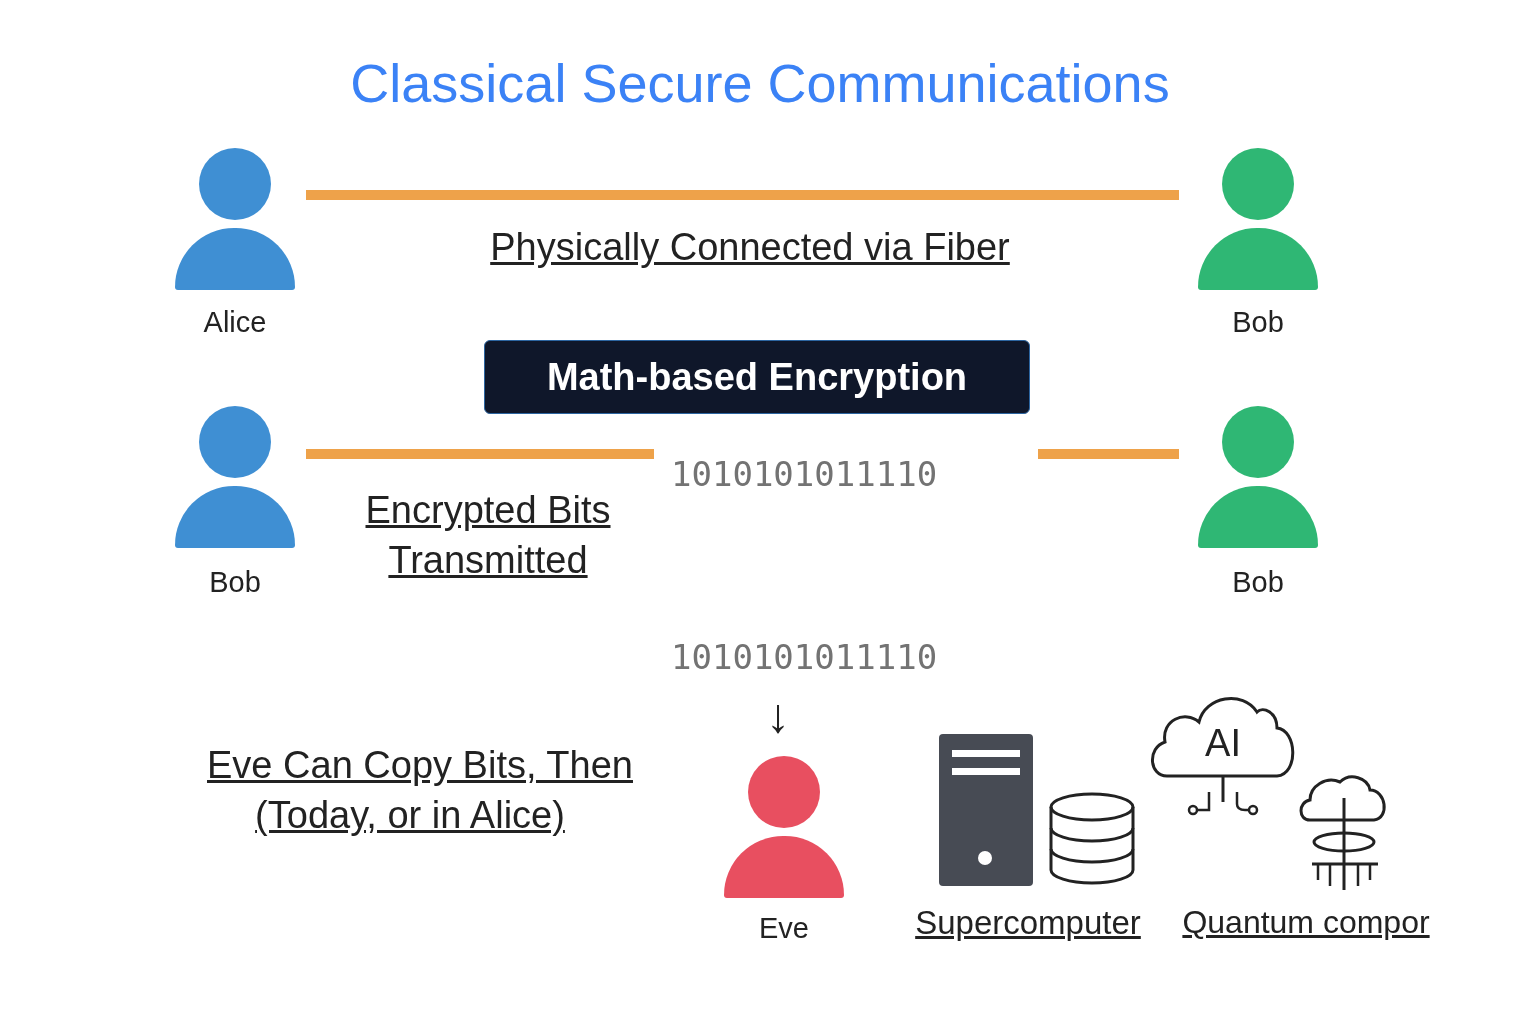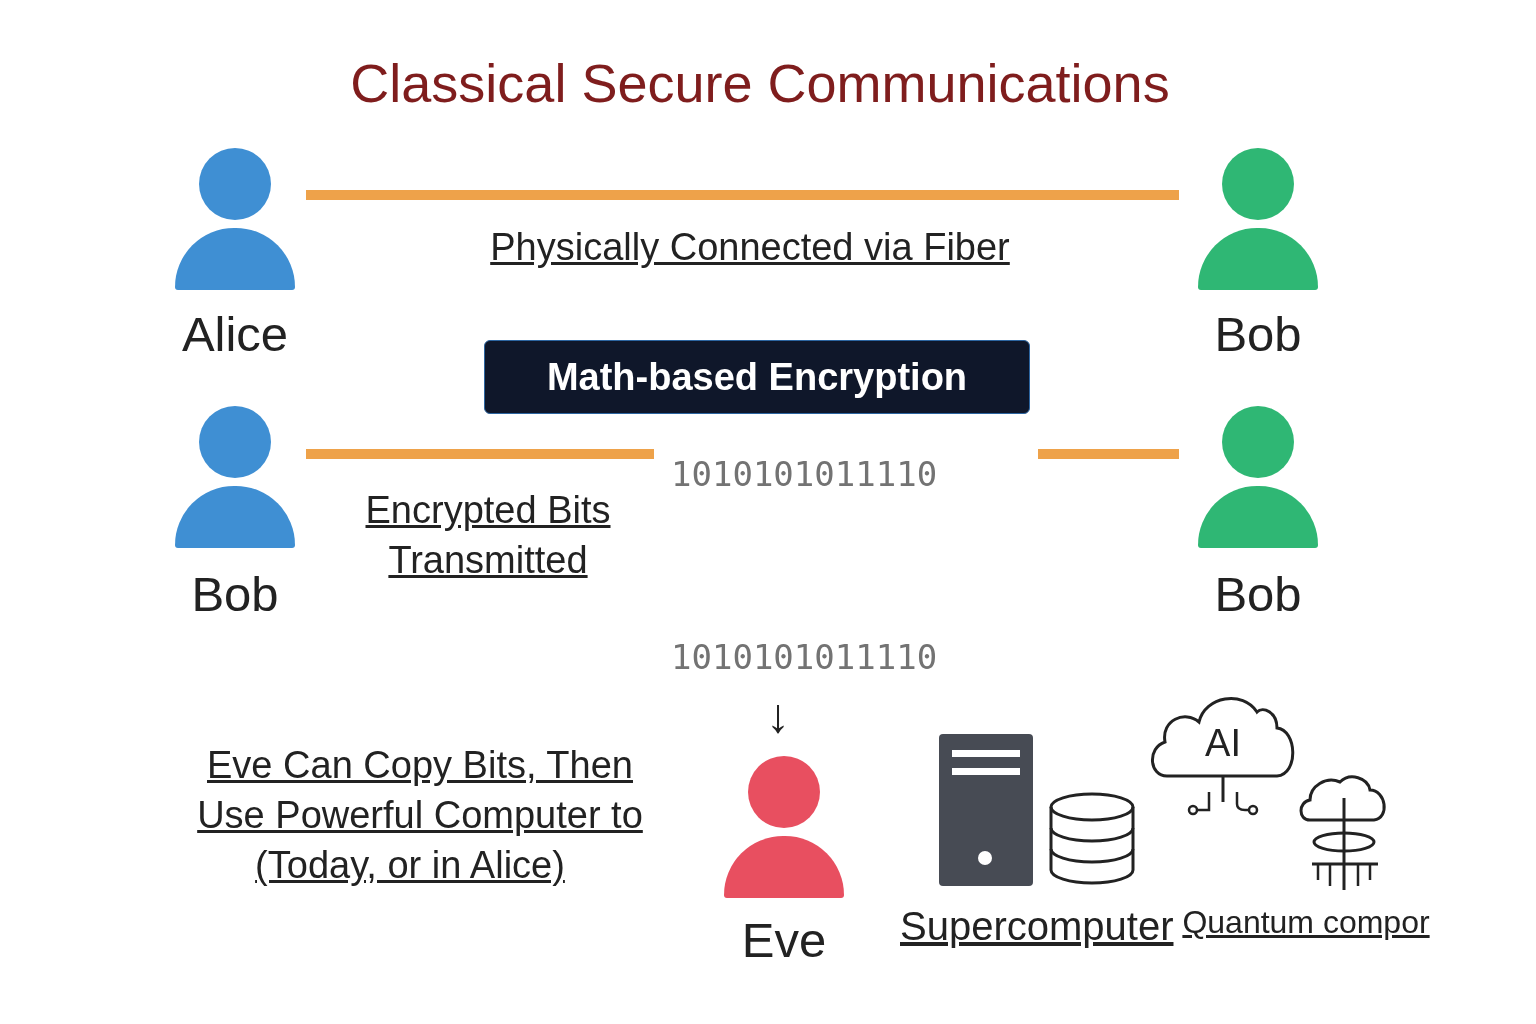--- a/index.html
+++ b/index.html
@@ -1,25 +1,25 @@
 <!DOCTYPE html>
 <html><head>
 <meta charset="utf-8">
 <style>
   html,body{margin:0;padding:0;background:#ffffff;}
   body{width:1536px;height:1024px;position:relative;overflow:hidden;font-family:"Liberation Sans",sans-serif;color:#222;}
   .abs{position:absolute;}
-  .title{left:0;width:1520px;top:52px;text-align:center;font-size:54px;color:#7f1d1d;}
+  .title{left:0;width:1520px;top:52px;text-align:center;font-size:54px;color:#3b82f6;}
   .person{position:absolute;width:120px;height:142px;}
   .person .head{position:absolute;left:24px;top:0;width:72px;height:72px;border-radius:50%;}
   .person .body{position:absolute;left:0;top:80px;width:120px;height:62px;border-radius:60px 60px 3px 3px;}
   .blue .head,.blue .body{background:#3f8fd3;}
   .green .head,.green .body{background:#2fb774;}
   .red .head,.red .body{background:#e84f60;}
-  .label{position:absolute;font-size:49px;color:#222;text-align:center;}
+  .label{position:absolute;font-size:29px;color:#222;text-align:center;}
   .fiber{position:absolute;height:10px;background:#eea24a;}
   .textc{position:absolute;text-align:center;color:#222;text-decoration:underline;}
   .box{position:absolute;left:484px;top:340px;width:546px;height:74px;background:#0f172a;border:1px solid #2c65a0;border-radius:6px;color:#fff;font-weight:bold;font-size:38px;display:flex;align-items:center;justify-content:center;box-sizing:border-box;}
   .bits{position:absolute;font-family:"DejaVu Sans Mono","Liberation Mono",monospace;font-size:34px;color:#737373;}
 </style>
 </head>
 <body>
 
 <div class="abs title">Classical Secure Communications</div>
 
@@ -66,37 +66,36 @@
 <div class="abs" style="left:766px;top:688px;font-size:48px;color:#222;">↓</div>
 
 <div class="person red" style="left:724px;top:756px;">
   <div class="head"></div>
   <div class="body"></div>
 </div>
 <div class="label" style="left:704px;top:912px;width:160px;">Eve</div>
 
 <div class="textc" style="left:160px;top:696px;width:520px;font-size:38px;line-height:50px;margin-top:44px;">
   <div>Eve Can Copy Bits, Then</div>
-  <div>Use Powerful Computer to</div>
   <div style="margin-left:-20px;">(Today, or in Alice)</div>
 </div>
 
 <svg class="abs" style="left:936px;top:730px;" width="200" height="160" viewBox="0 0 200 160">
   <rect x="3" y="4" width="94" height="152" rx="4" fill="#474b54"></rect>
   <rect x="16" y="20" width="68" height="7" fill="#fff"></rect>
   <rect x="16" y="38" width="68" height="7" fill="#fff"></rect>
   <circle cx="49" cy="128" r="7" fill="#fff"></circle>
   <g fill="none" stroke="#222" stroke-width="3">
     <ellipse cx="156" cy="77" rx="41" ry="13"></ellipse>
     <path d="M115 77 V140 A41 13 0 0 0 197 140 V77"></path>
     <path d="M115 98 A41 13 0 0 0 197 98"></path>
     <path d="M115 119 A41 13 0 0 0 197 119"></path>
   </g>
 </svg>
-<div class="textc" style="left:900px;top:904px;width:256px;font-size:40px;">Supercomputer</div>
+<div class="textc" style="left:900px;top:904px;width:256px;font-size:33px;">Supercomputer</div>
 
 <svg class="abs" style="left:1145px;top:684px;" width="156" height="146" viewBox="0 0 156 146">
   <path d="M22 92 C4 92 2 64 20 58 C16 36 40 26 54 38 C60 12 98 6 112 28 C118 22 132 28 132 44 C152 46 154 90 132 92 Z" fill="none" stroke="#222" stroke-width="3"></path>
   <line x1="78" y1="92" x2="78" y2="118" stroke="#222" stroke-width="3"></line>
   <path d="M64 108 V126 H52" fill="none" stroke="#222" stroke-width="2.5"></path>
   <circle cx="48" cy="126" r="4" fill="none" stroke="#222" stroke-width="2.5"></circle>
   <path d="M92 108 V120 Q92 126 100 126 H104" fill="none" stroke="#222" stroke-width="2.5"></path>
   <circle cx="108" cy="126" r="4" fill="none" stroke="#222" stroke-width="2.5"></circle>
   <text x="78" y="72" text-anchor="middle" font-family="Liberation Sans, sans-serif" font-size="38" fill="#222">AI</text>
 </svg>

